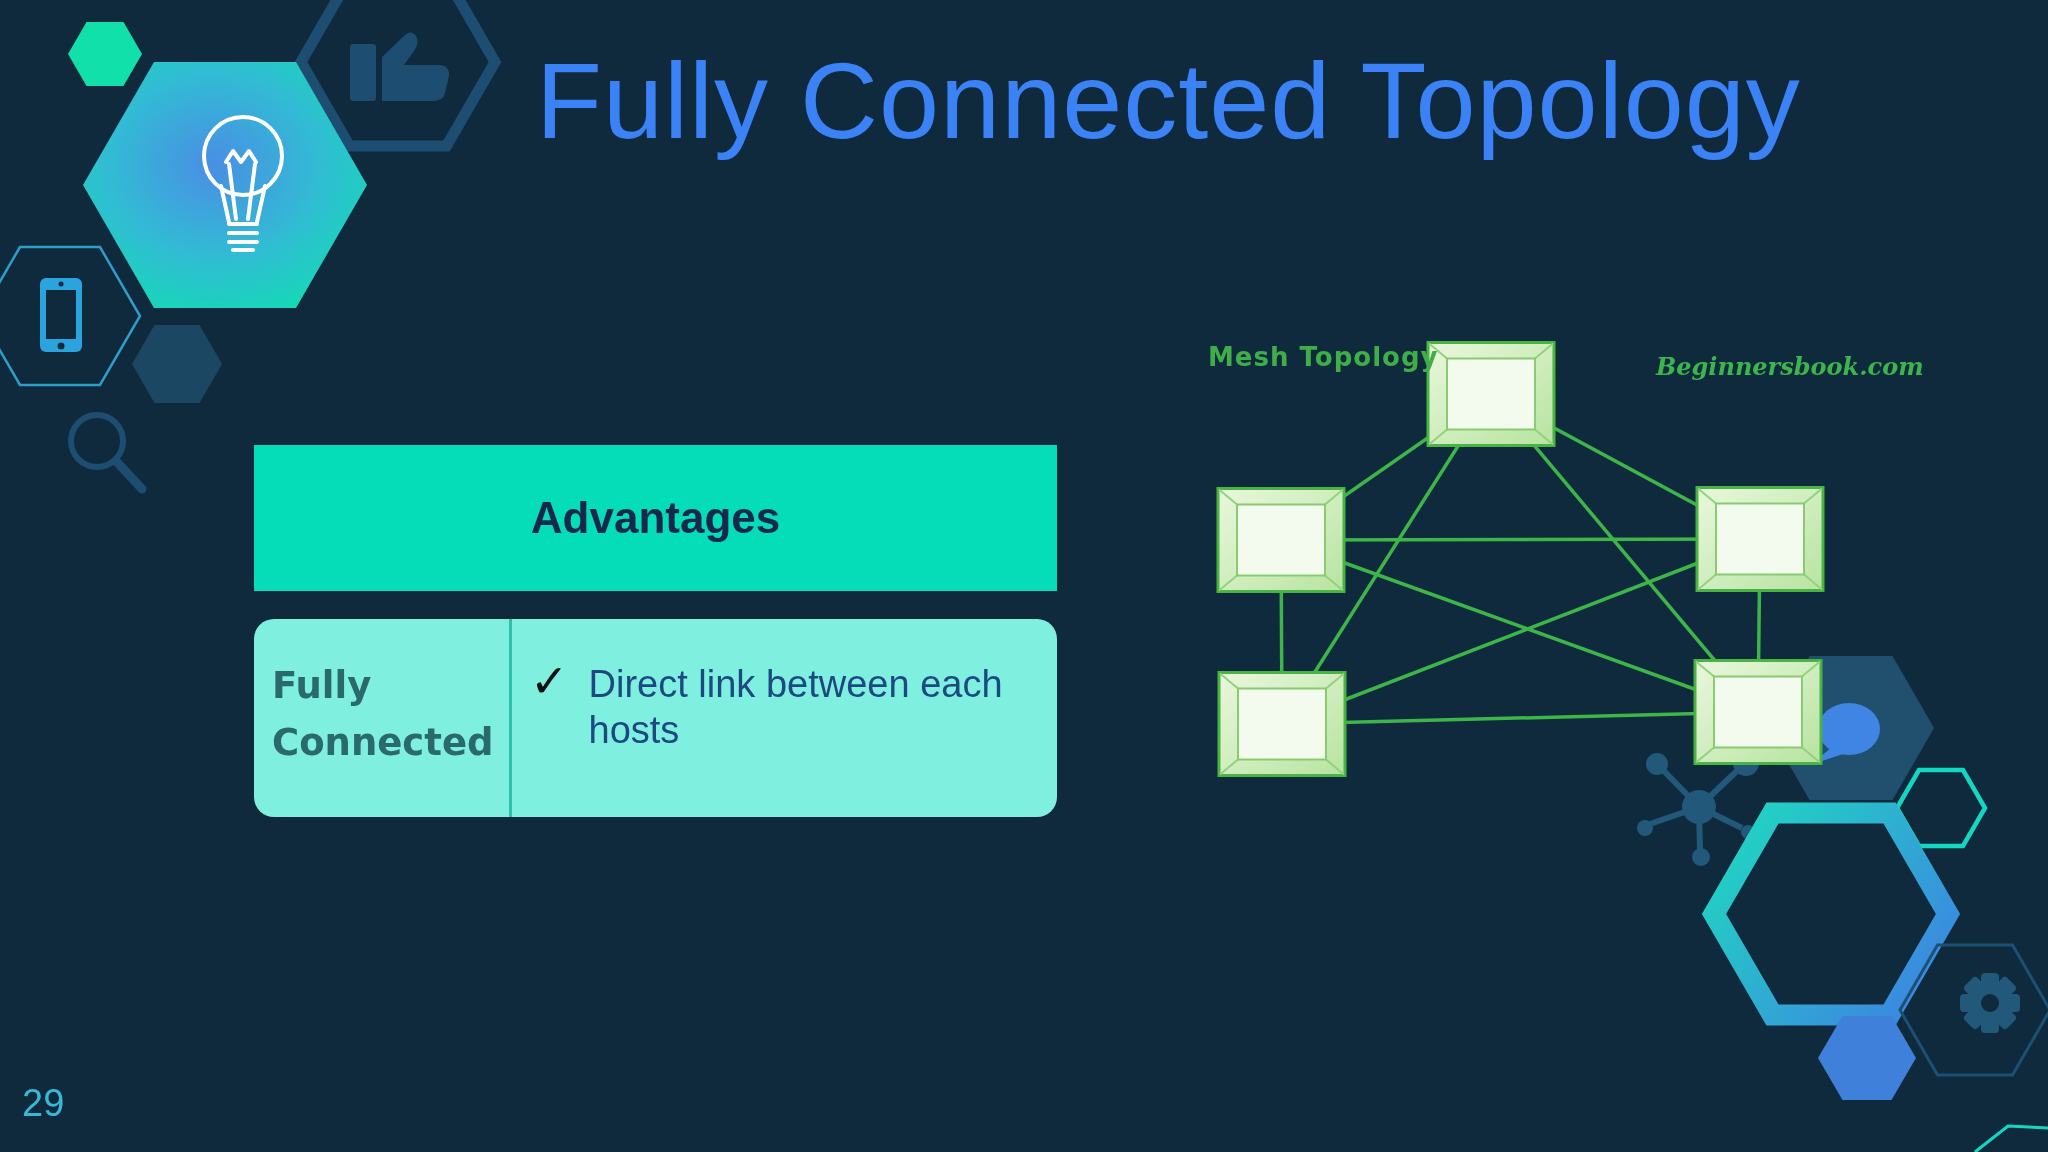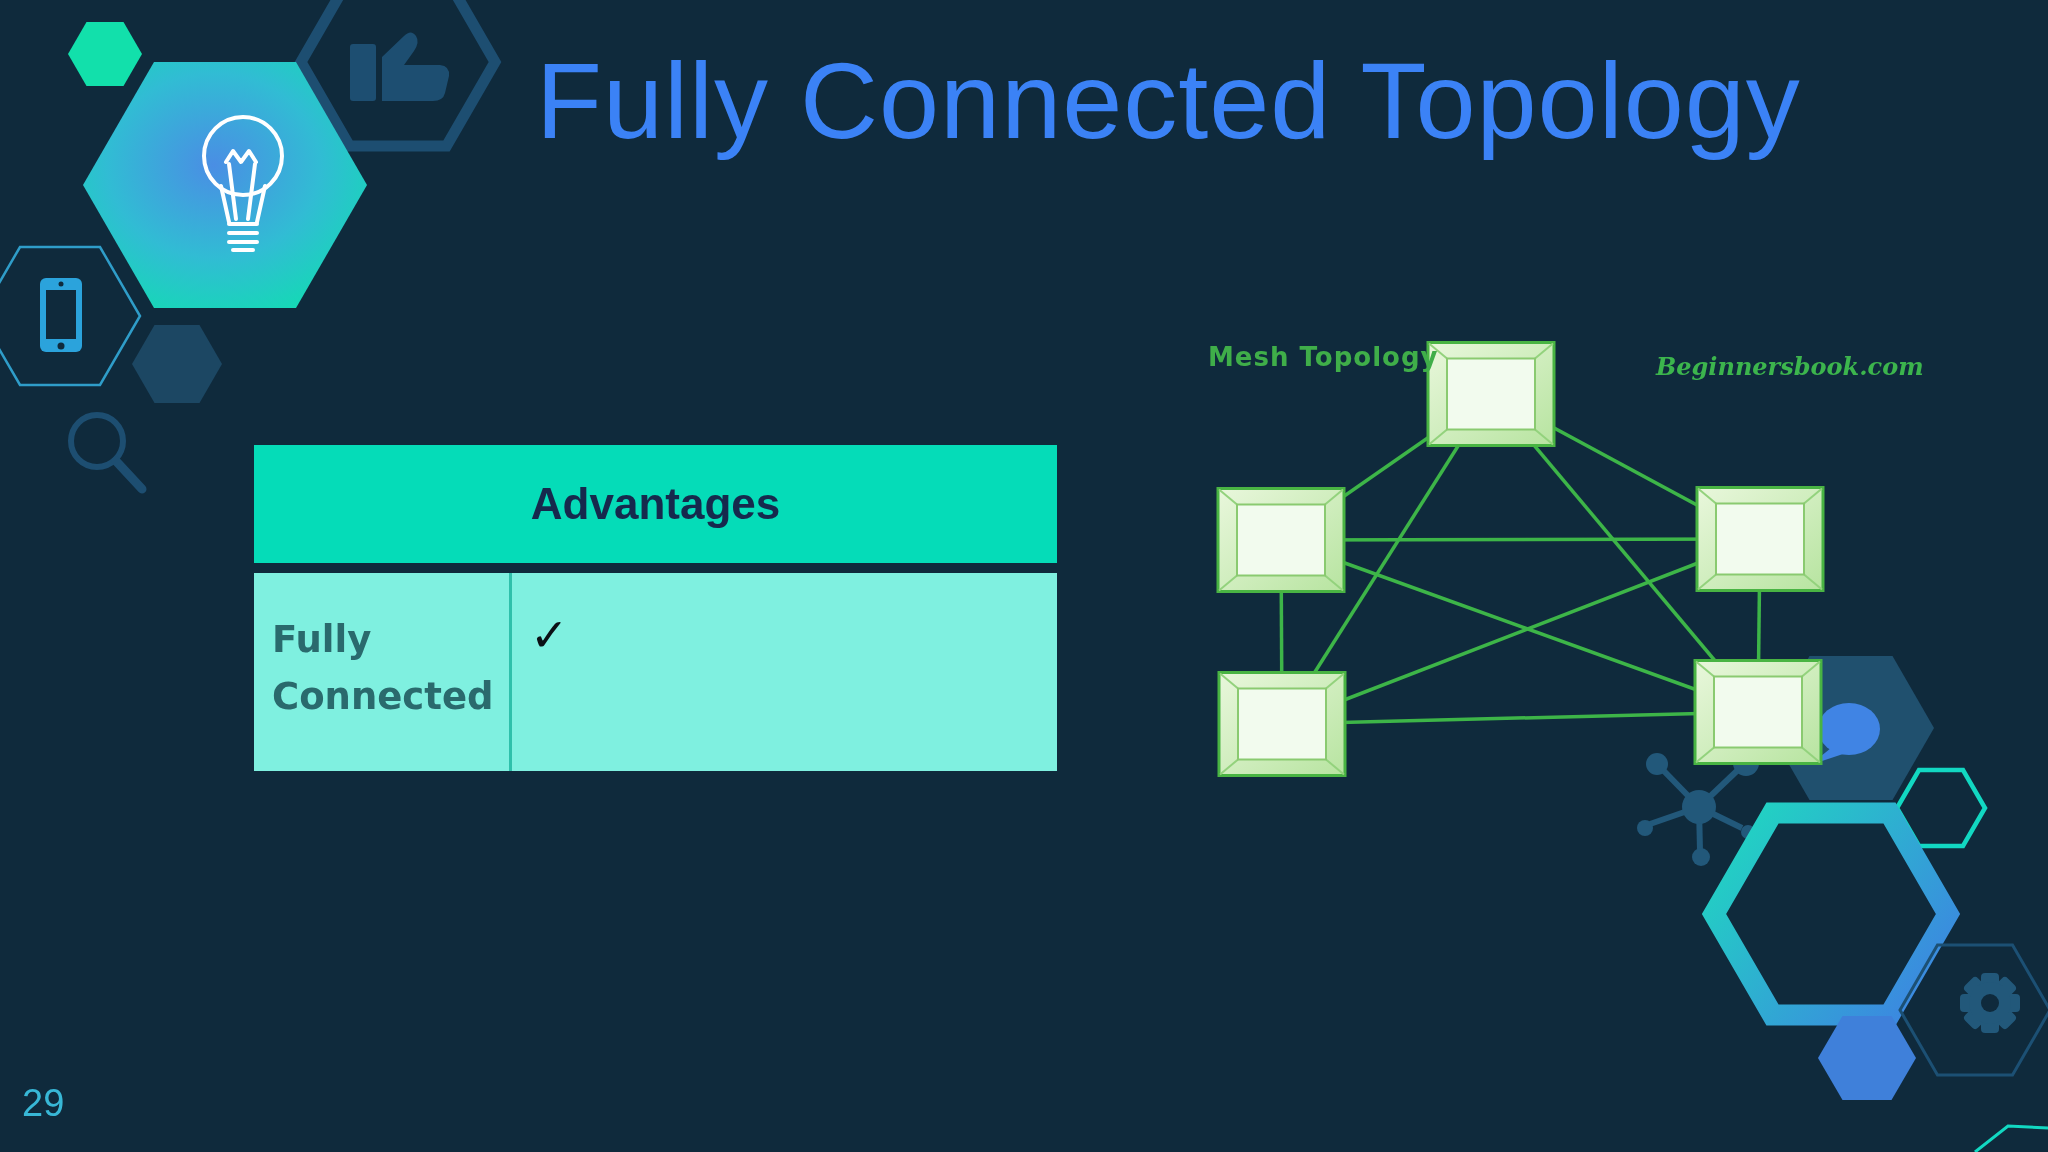--- a/index.html
+++ b/index.html
@@ -9,24 +9,24 @@
   }
   svg{position:absolute;left:0;top:0;}
   .deco-svg{width:2048px;height:1152px;z-index:0;}
   .title{
     position:absolute;left:536px;top:38px;margin:0;z-index:2;
     font-size:108px;font-weight:300;letter-spacing:1px;color:#3b82f6;
     font-family:"Liberation Sans",sans-serif;white-space:nowrap;
   }
   .adv-table{position:absolute;left:254px;top:445px;width:803px;z-index:2;}
   .adv-header{
-    height:118px;background:#05dcb8;display:flex;align-items:center;justify-content:center;
+    height:146px;background:#05dcb8;display:flex;align-items:center;justify-content:center;
   }
   .adv-header span{font-size:44px;font-weight:bold;color:#16294d;}
-  .adv-row{display:flex;height:198px;margin-top:10px;background:#7ff0e0;}
+  .adv-row{display:flex;height:198px;margin-top:28px;background:#7ff0e0;border-radius:20px;}
   .cell-label{
     width:258px;box-sizing:border-box;padding:38px 0 0 18px;
     border-right:3px solid #2fc0ab;
     font-family:"DejaVu Sans",sans-serif;font-weight:bold;
     font-size:37px;line-height:57px;color:#2a6a6d;
   }
   .cell-body{
     flex:1;display:flex;align-items:flex-start;
     padding:42px 0 0 18px;box-sizing:border-box;
   }
@@ -139,20 +139,21 @@
   <div class="adv-header">
     <span>Advantages</span>
   </div>
   <div class="adv-row">
     <div class="cell-label">
       <div>Fully</div>
       <div>Connected</div>
     </div>
     <div class="cell-body">
       <span class="check">✓</span>
+      <div class="body-text">Direct link between each hosts</div>
     </div>
   </div>
 </div>
 
 <svg id="mesh-svg" class="mesh-svg" viewBox="0 0 720 470">
   <defs>
     <linearGradient id="gNode" x1="0" y1="0" x2="1" y2="1">
       <stop offset="0%" stop-color="#e9f7dc"></stop>
       <stop offset="100%" stop-color="#b7e4a0"></stop>
     </linearGradient>

